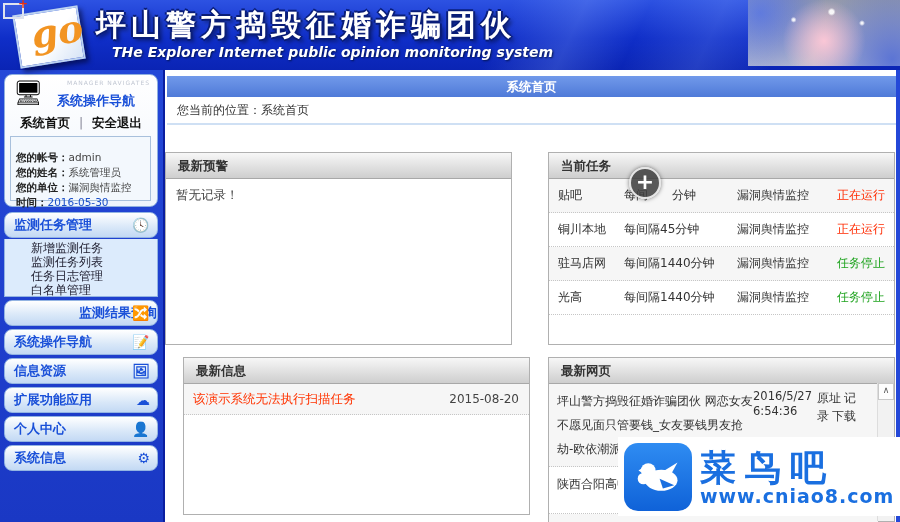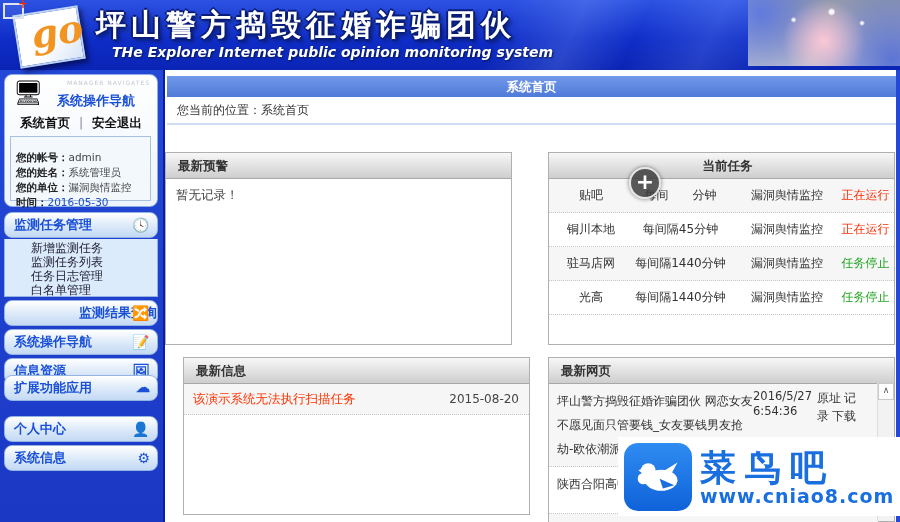--- a/index.html
+++ b/index.html
@@ -61,21 +61,21 @@
   .right-strip{position:absolute;left:896px;top:70px;width:4px;height:452px;background:#2448d8;}
   .titlebar{position:absolute;left:167px;top:76px;width:729px;height:21px;
           background:linear-gradient(180deg,#7199ea,#4f7ad8);color:#fff;font-size:12.5px;font-weight:bold;
           text-align:center;line-height:21px;}
   .breadcrumb{position:absolute;left:167px;top:97px;width:729px;height:28px;box-sizing:border-box;
           background:#fff;border-bottom:2px solid #cfe0f4;font-size:12px;color:#333;line-height:27px;padding-left:10px;}
   .panel{position:absolute;border:1px solid #b0b0b0;background:#fff;box-sizing:border-box;}
   .panel-header{height:25px;background:linear-gradient(180deg,#f7f7f7,#cecece);border-bottom:1px solid #a8a8a8;
           font-size:12.5px;font-weight:bold;color:#333;line-height:25px;padding-left:12px;}
   .p-alerts{left:165px;top:152px;width:347px;height:193px;}
-  .p-tasks{left:548px;top:152px;width:347px;height:193px;text-align:center;}
+  .p-tasks{left:548px;top:152px;width:347px;height:193px;}
   .p-news{left:183px;top:357px;width:347px;height:158px;}
   .p-pages{left:548px;top:357px;width:347px;height:165px;}
   .empty-text{padding:8px 10px;font-size:12.5px;color:#444;}
   .trow{display:flex;align-items:center;height:33px;border-bottom:1px dotted #c6c6c6;font-size:12px;color:#333;}
   .trow.alt{background:#f6f6f6;}
   .c-name{width:66px;padding-left:9px;}
   .c-int{width:113px;}
   .c-unit{width:100px;}
   .c-status{flex:1;font-weight:normal;}
   .st-running{color:#ff2a00;}
@@ -157,21 +157,21 @@
     <span class="bar-icon">🔀</span>
   </div>
   <div class="side-bar" style="top:329px;">
     <span>系统操作导航</span>
     <span class="bar-icon">📝</span>
   </div>
   <div class="side-bar" style="top:358px;">
     <span>信息资源</span>
     <span class="bar-icon">🖼</span>
   </div>
-  <div class="side-bar" style="top:375px;font-family:Liberation Serif, serif;">
+  <div class="side-bar" style="top:387px;">
     <span>扩展功能应用</span>
     <span class="bar-icon">☁</span>
   </div>
   <div class="side-bar" style="top:416px;">
     <span>个人中心</span>
     <span class="bar-icon">👤</span>
   </div>
   <div class="side-bar" style="top:445px;">
     <span>系统信息</span>
     <span class="bar-icon">⚙</span>

